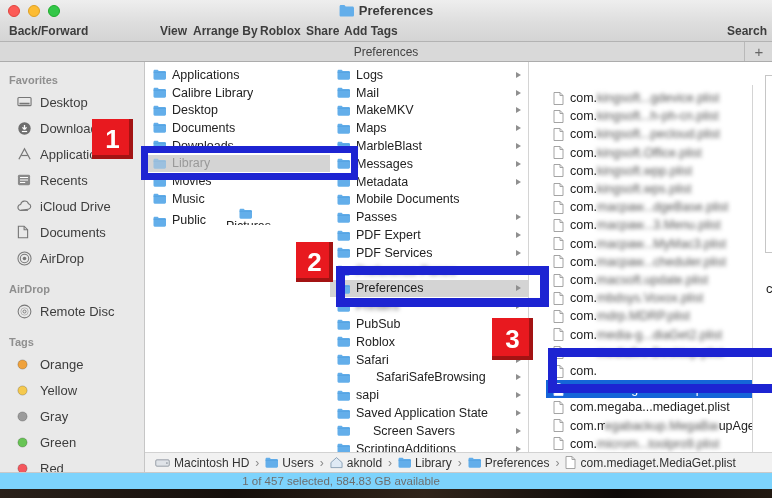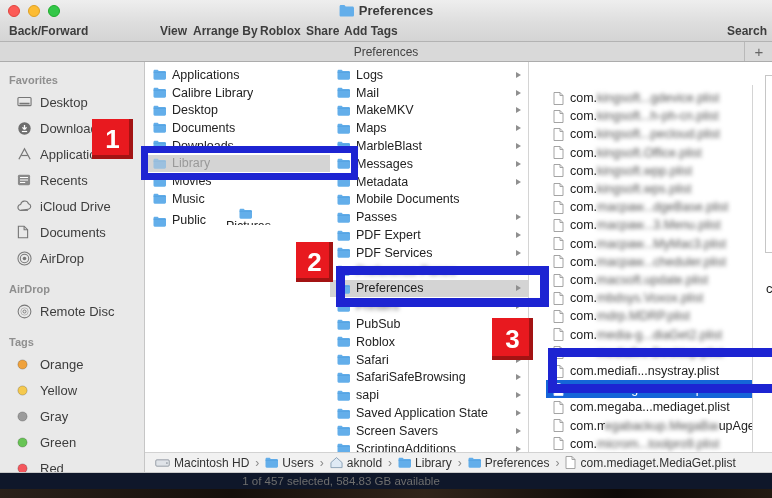--- a/index.html
+++ b/index.html
@@ -65,21 +65,21 @@
     font-size:13px; color:#1c1c1c; overflow:hidden; }
 
   
   .pathbar { position:absolute; left:145px; top:452px; width:627px; height:20px;
     background:#f1f1f1; border-top:1px solid #d2d2d2; display:flex; align-items:center;
     padding-left:10px; font-size:12px; color:#333; overflow:hidden; white-space:nowrap; }
   .pb-item { display:flex; align-items:center; }
   .pb-item .ic { margin-right:4px; display:inline-flex; }
   .pb-sep { color:#8a8a8a; margin:0 6px; font-size:12px; }
   .statusbar { position:absolute; left:0; top:472px; width:772px; height:17px;
-    background:#0f172a; border-top:1px solid #c9c9c9; }
+    background:#7dd3fc; border-top:1px solid #c9c9c9; }
   .status-text { position:absolute; left:0; top:2px; width:682px; text-align:center;
     font-size:11.5px; color:#6e6e6e; }
   .wallpaper { position:absolute; left:0; top:489px; width:772px; height:9px;
     background:linear-gradient(90deg,#2a211a 0%,#150f0b 30%,#30241a 55%,#0e0a08 80%,#231a12 100%); }
 
   
   .bluebox { position:absolute; border-style:solid; pointer-events:none; }
   .redlabel { position:absolute; display:flex; align-items:center; justify-content:center;
     color:#fff; font-size:26px; font-weight:bold; pointer-events:none; }
 </style>
@@ -503,21 +503,21 @@
       <div class="row" style="top: 288.8px; height: 17.8px;">
         <span class="ic">
           <svg width="13" height="11" viewBox="0 0 13 11">
             <path d="M0.5 2.2c0-.8.5-1.4 1.2-1.4h3l1.1 1.3h5.9c.7 0 1.3.6 1.3 1.4v5.8c0 .8-.6 1.4-1.3 1.4H1.7c-.7 0-1.2-.6-1.2-1.4z" fill="#63aeea"></path>
             <path d="M0.5 3.3h12.4" stroke="#4d9fe0" stroke-width=".7"></path>
           </svg>
         </span>
         <span class="lbl">Safari</span>
         <span class="chev"></span>
       </div>
-      <div class="row" style="top: 306.6px; height: 17.8px;">
+      <div class="row" style="top: 306.6px; height: 17.8px; gap: 20px;">
         <span class="ic">
           <svg width="13" height="11" viewBox="0 0 13 11">
             <path d="M0.5 2.2c0-.8.5-1.4 1.2-1.4h3l1.1 1.3h5.9c.7 0 1.3.6 1.3 1.4v5.8c0 .8-.6 1.4-1.3 1.4H1.7c-.7 0-1.2-.6-1.2-1.4z" fill="#63aeea"></path>
             <path d="M0.5 3.3h12.4" stroke="#4d9fe0" stroke-width=".7"></path>
           </svg>
         </span>
         <span class="lbl">SafariSafeBrowsing</span>
         <span class="chev"></span>
       </div>
       <div class="row" style="top: 324.4px; height: 17.8px;">
@@ -533,21 +533,21 @@
       <div class="row" style="top: 342.2px; height: 17.8px;">
         <span class="ic">
           <svg width="13" height="11" viewBox="0 0 13 11">
             <path d="M0.5 2.2c0-.8.5-1.4 1.2-1.4h3l1.1 1.3h5.9c.7 0 1.3.6 1.3 1.4v5.8c0 .8-.6 1.4-1.3 1.4H1.7c-.7 0-1.2-.6-1.2-1.4z" fill="#63aeea"></path>
             <path d="M0.5 3.3h12.4" stroke="#4d9fe0" stroke-width=".7"></path>
           </svg>
         </span>
         <span class="lbl">Saved Application State</span>
         <span class="chev"></span>
       </div>
-      <div class="row" style="top: 360px; height: 17.8px;">
+      <div class="row" style="top: 360px; height: 17.8px; gap: 17px;">
         <span class="ic">
           <svg width="13" height="11" viewBox="0 0 13 11">
             <path d="M0.5 2.2c0-.8.5-1.4 1.2-1.4h3l1.1 1.3h5.9c.7 0 1.3.6 1.3 1.4v5.8c0 .8-.6 1.4-1.3 1.4H1.7c-.7 0-1.2-.6-1.2-1.4z" fill="#63aeea"></path>
             <path d="M0.5 3.3h12.4" stroke="#4d9fe0" stroke-width=".7"></path>
           </svg>
         </span>
         <span class="lbl">Screen Savers</span>
         <span class="chev"></span>
       </div>
       <div class="row" style="top: 377.8px; height: 17.8px;">
@@ -713,21 +713,20 @@
         <span class="lbl blurred">mediafire.Desktop.plist</span>
       </div>
       <div class="row" style="top: 277px; height: 18.2px;">
         <span class="ic">
           <svg width="11" height="13" viewBox="0 0 11 13">
             <path d="M1 .5h6L10 3.5v9H1z" fill="#fff" stroke="#9a9a9a" stroke-width=".9"></path>
             <path d="M7 .5v3h3" fill="none" stroke="#9a9a9a" stroke-width=".9"></path>
           </svg>
         </span>
         <span class="lbl">com.</span>
-        <span class="lbl">mediafi...nsystray.plist</span>
       </div>
       <div class="row sel-blue" style="top: 295.2px; height: 18.2px; background: rgb(21, 101, 216);">
         <span class="ic">
           <svg width="11" height="13" viewBox="0 0 11 13">
             <path d="M1 .5h6L10 3.5v9H1z" fill="#fff" stroke="#dce8fb" stroke-width=".9"></path>
             <path d="M7 .5v3h3" fill="none" stroke="#9ab7e8" stroke-width=".9"></path>
           </svg>
         </span>
         <span class="lbl">com.</span>
         <span class="lbl">mediag...ediaGet.plist</span>

